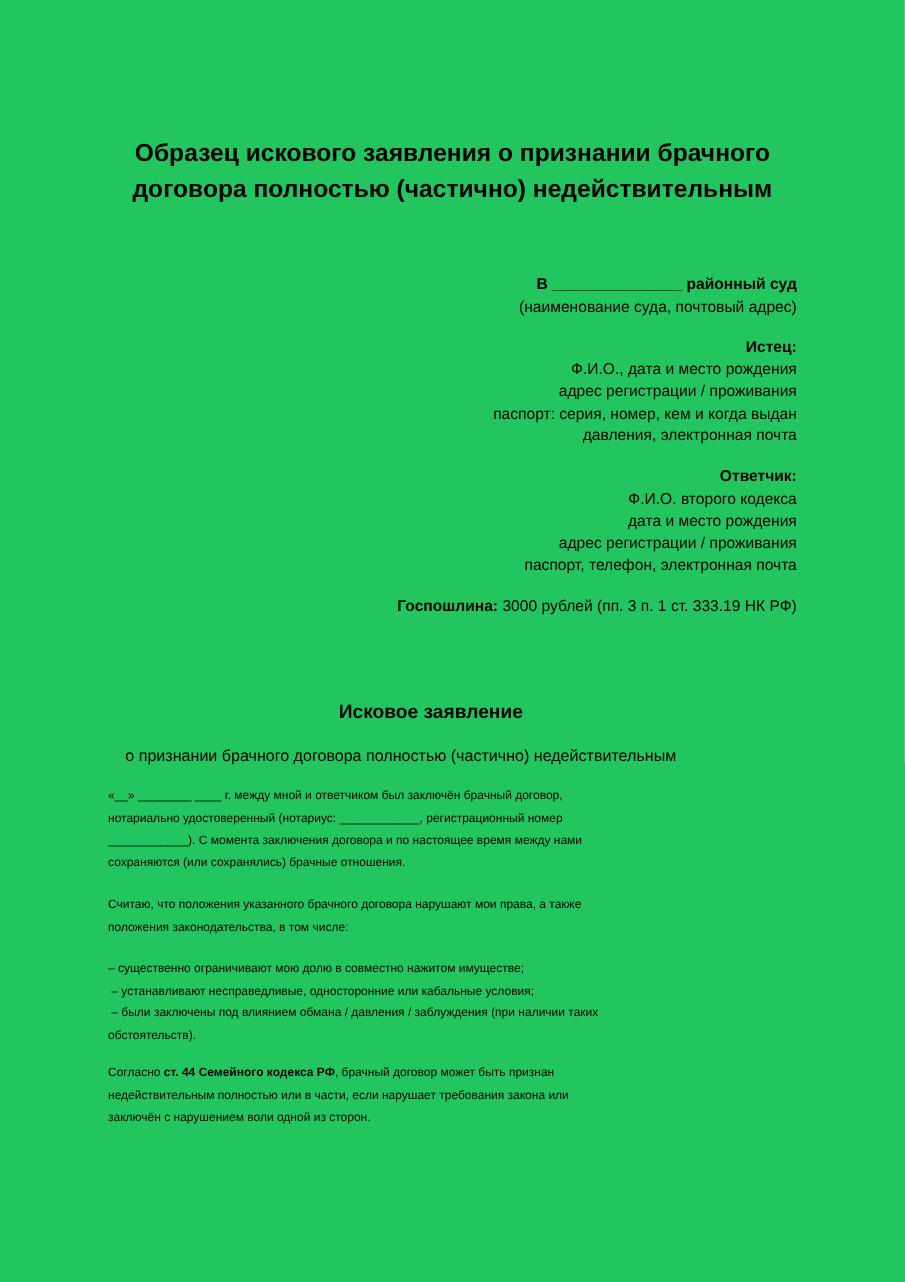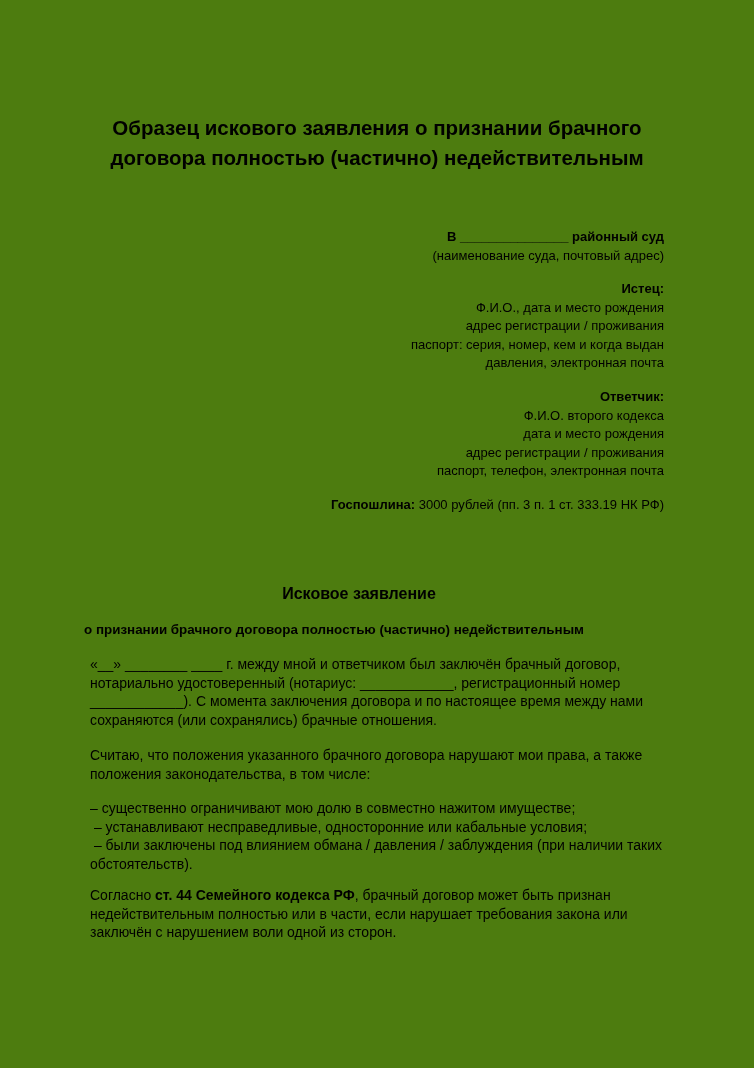--- a/index.html
+++ b/index.html
@@ -14,21 +14,21 @@
       overflow: hidden;
       font-family: "Liberation Sans", sans-serif;
       color: #000000;
     }
     .page {
       position: absolute;
       left: 0;
       top: 0;
       width: 754px;
       height: 1068px;
-      background: #4d7c0f;
+      background: #22c55e;
     }
     .title {
       position: absolute;
       left: 60px;
       width: 634px;
       top: 113px;
       text-align: center;
       font-weight: bold;
       font-size: 20.5px;
       line-height: 30px;
@@ -55,29 +55,29 @@
       font-weight: bold;
       font-size: 16px;
       line-height: 20px;
     }
     .claim-subheading {
       position: absolute;
       left: 0;
       width: 668px;
       top: 621px;
       text-align: center;
-      font-weight: bold;
+      font-weight: normal;
       font-size: 13.4px;
       line-height: 18px;
     }
     .body-block {
       position: absolute;
       left: 90px;
       width: 590px;
-      font-size: 14px;
+      font-size: 10px;
       line-height: 18.5px;
     }
     .body-block div { white-space: nowrap; }
     .p1 { top: 655px; }
     .p2 { top: 746px; }
     .p3 { top: 799px; }
     .p4 { top: 886px; }
   </style>
 </head>
 <body>

